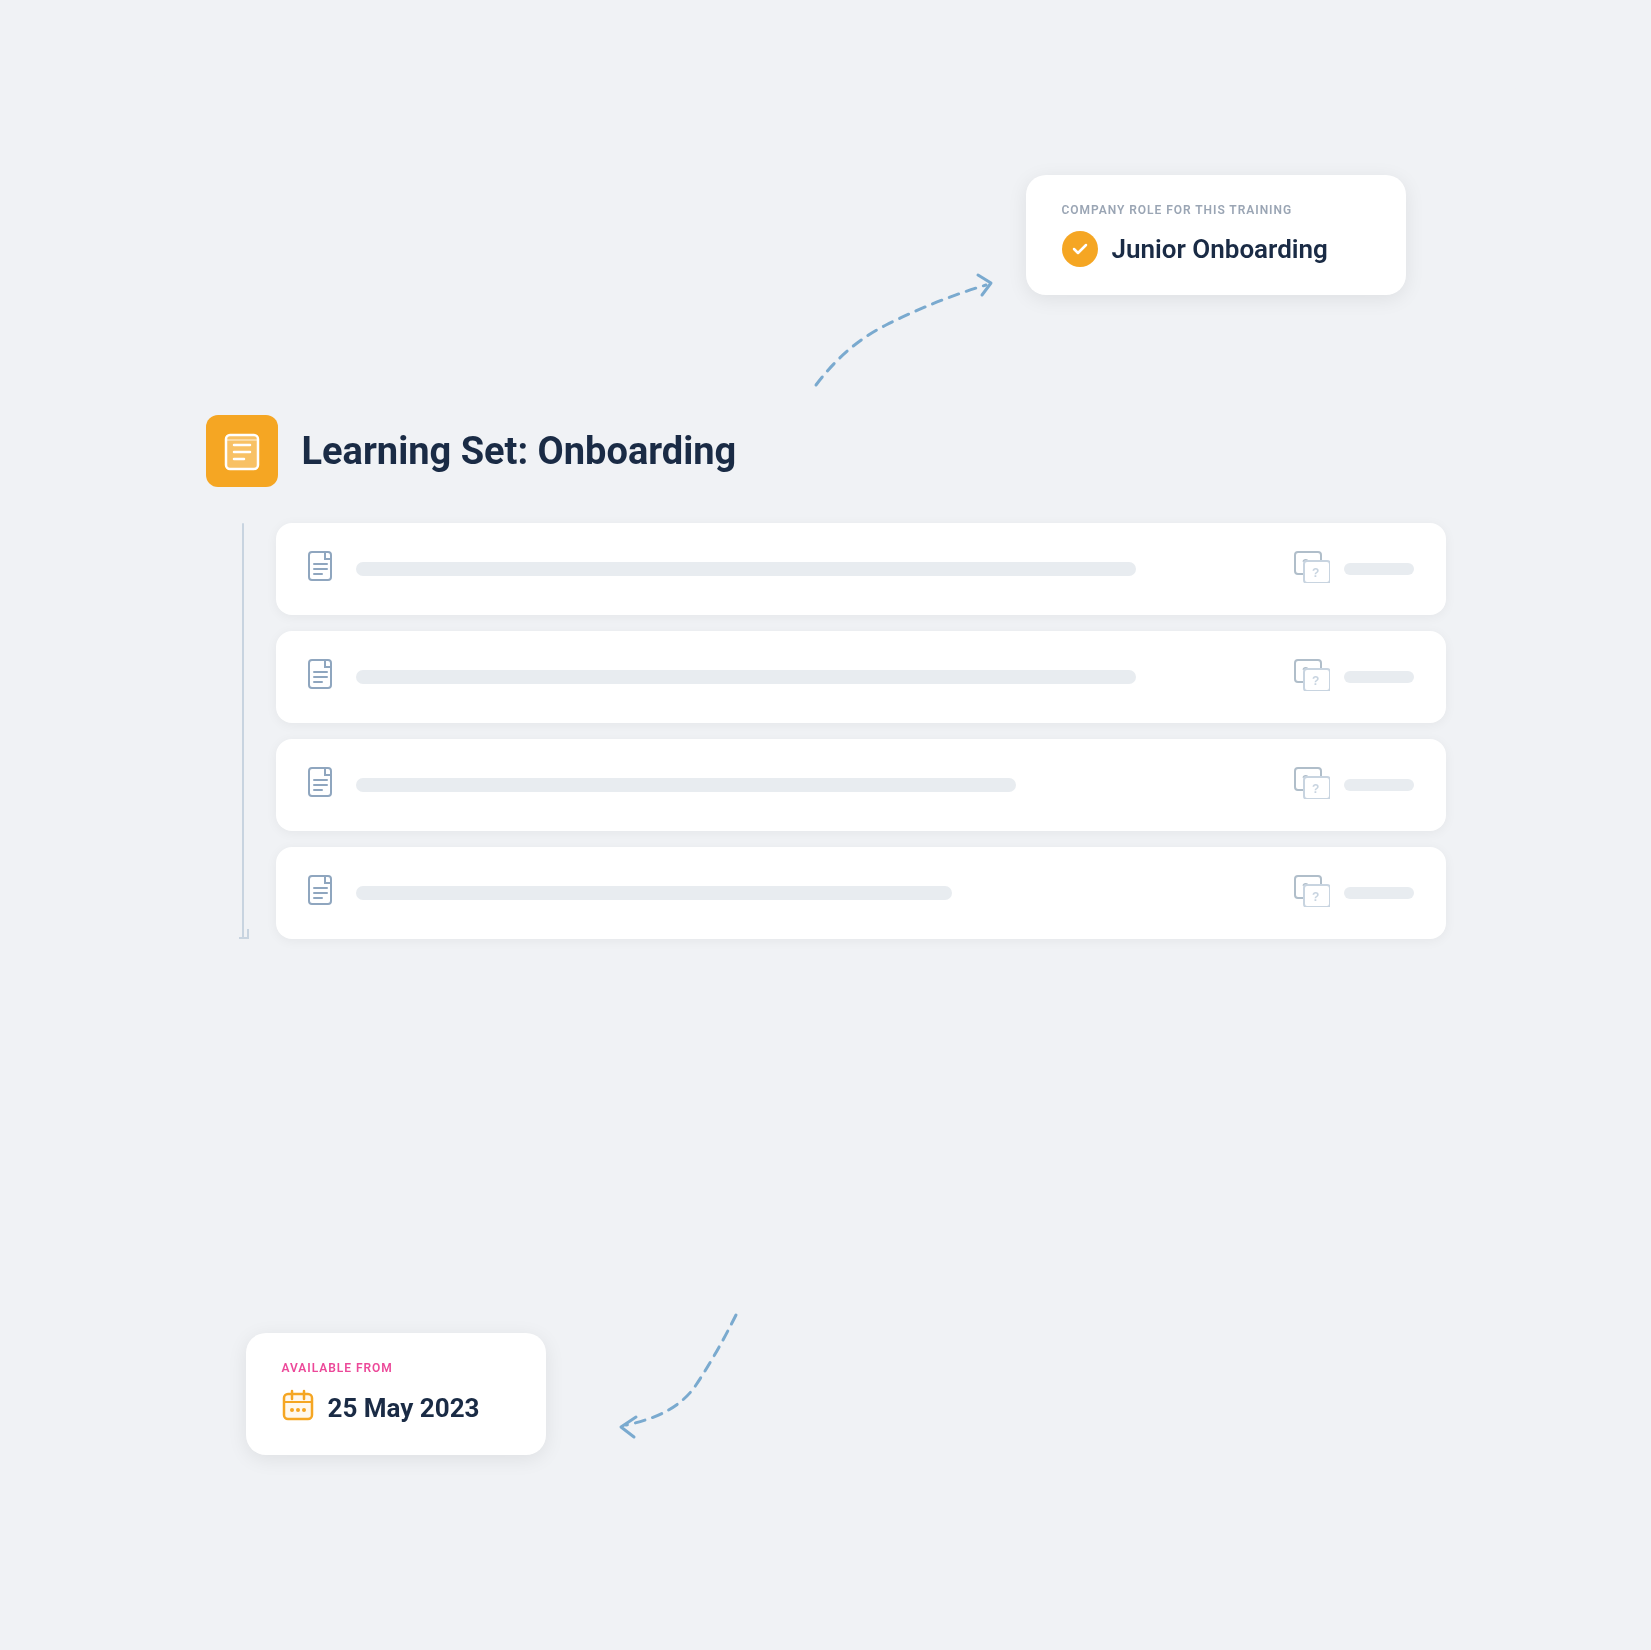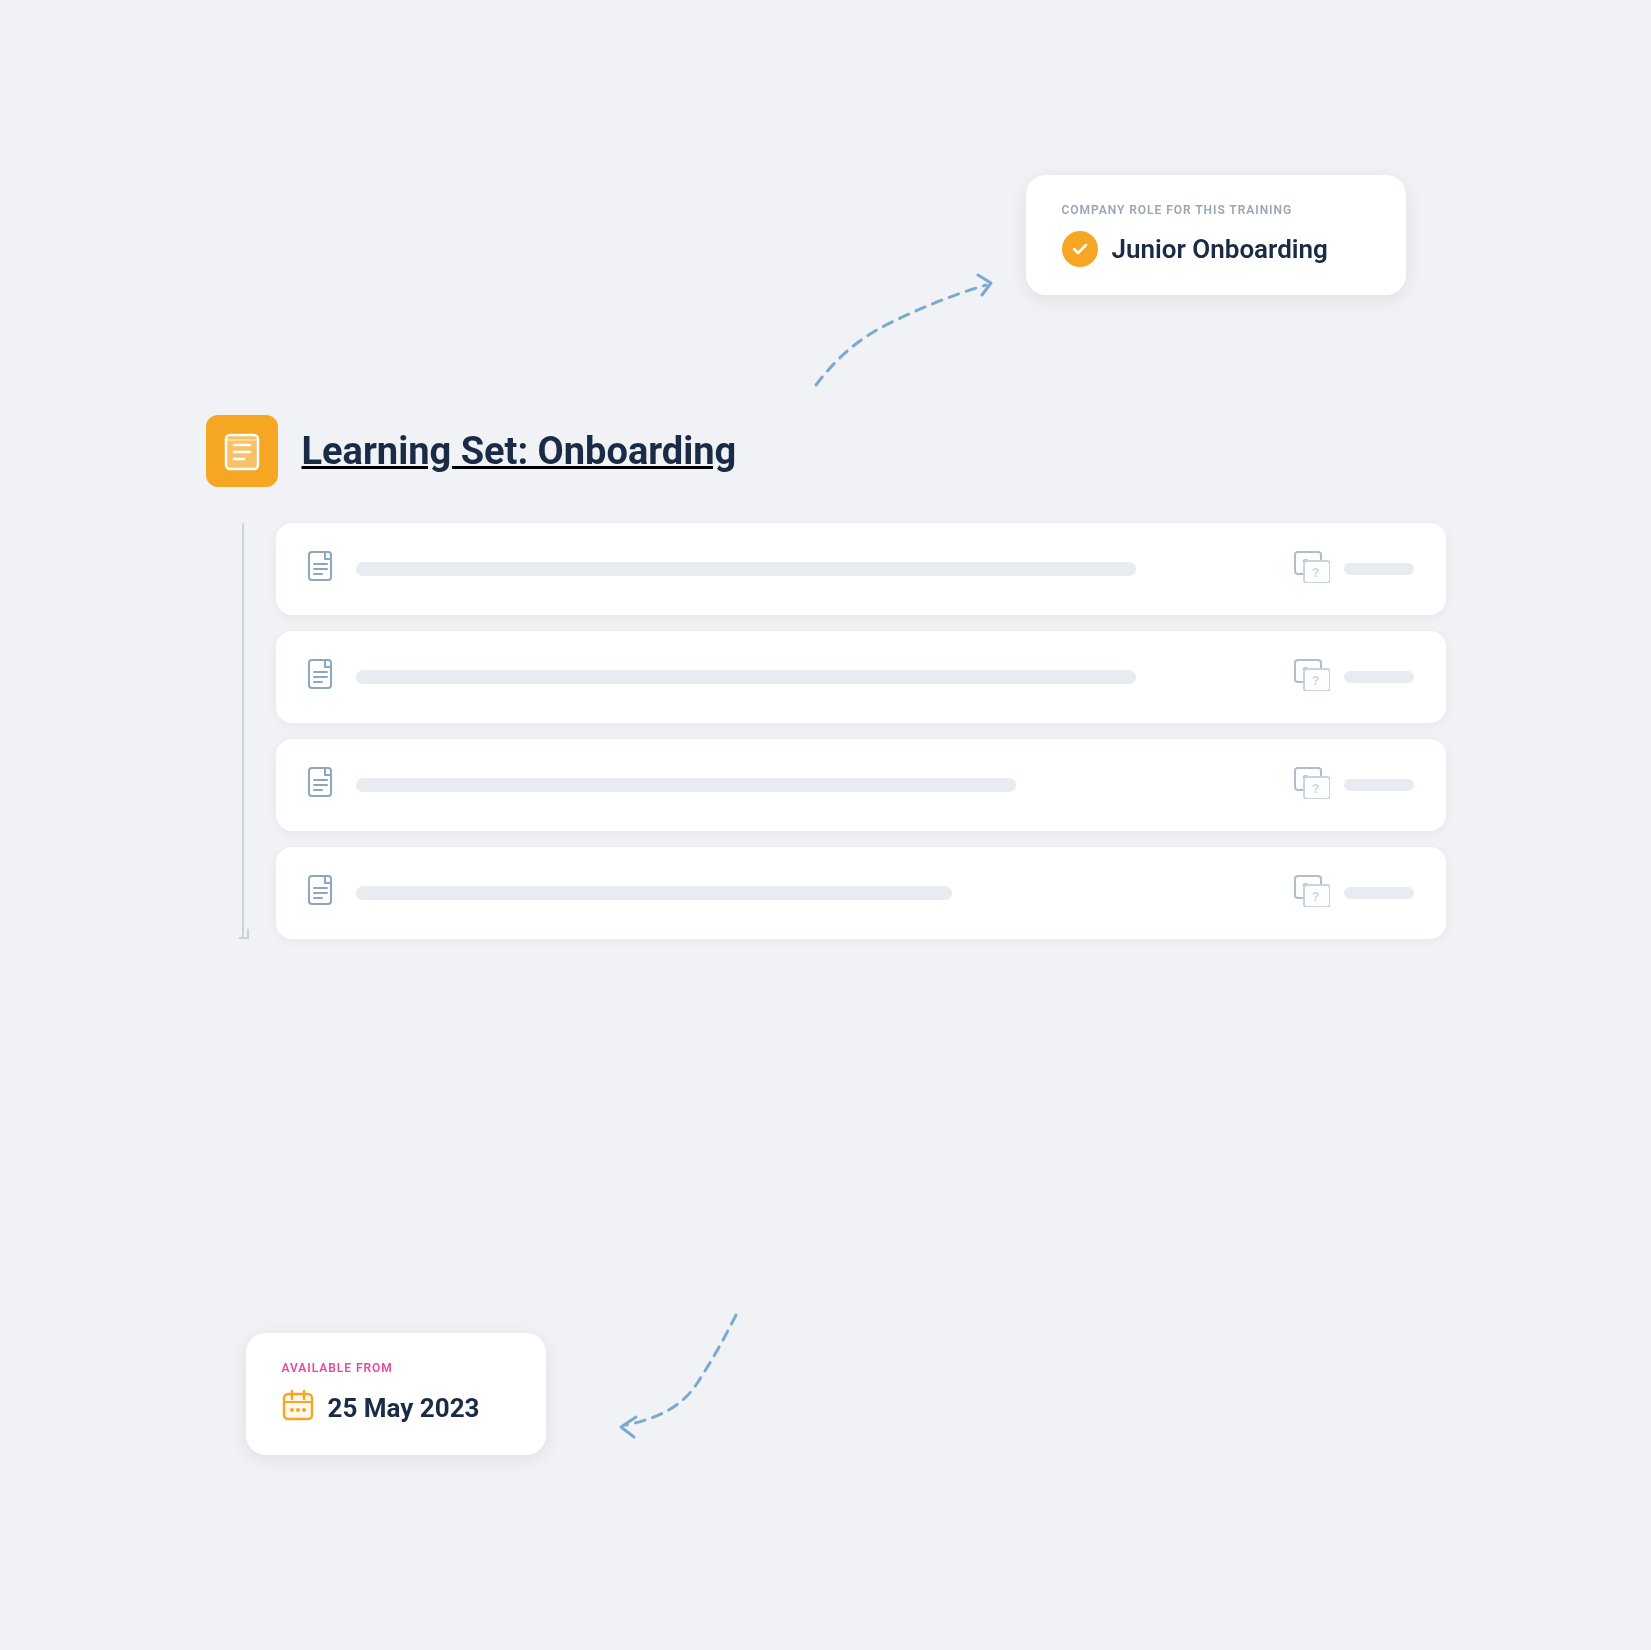--- a/index.html
+++ b/index.html
@@ -78,21 +78,20 @@
       position: absolute;
       top: 340px;
       left: 80px;
       right: 80px;
     }
     .learning-set-header {
       display: flex;
       align-items: center;
       gap: 24px;
       margin-bottom: 36px;
-      text-decoration: underline;
     }
     .book-icon {
       width: 72px;
       height: 72px;
       background: #f5a623;
       border-radius: 12px;
       display: flex;
       align-items: center;
       justify-content: center;
       flex-shrink: 0;

